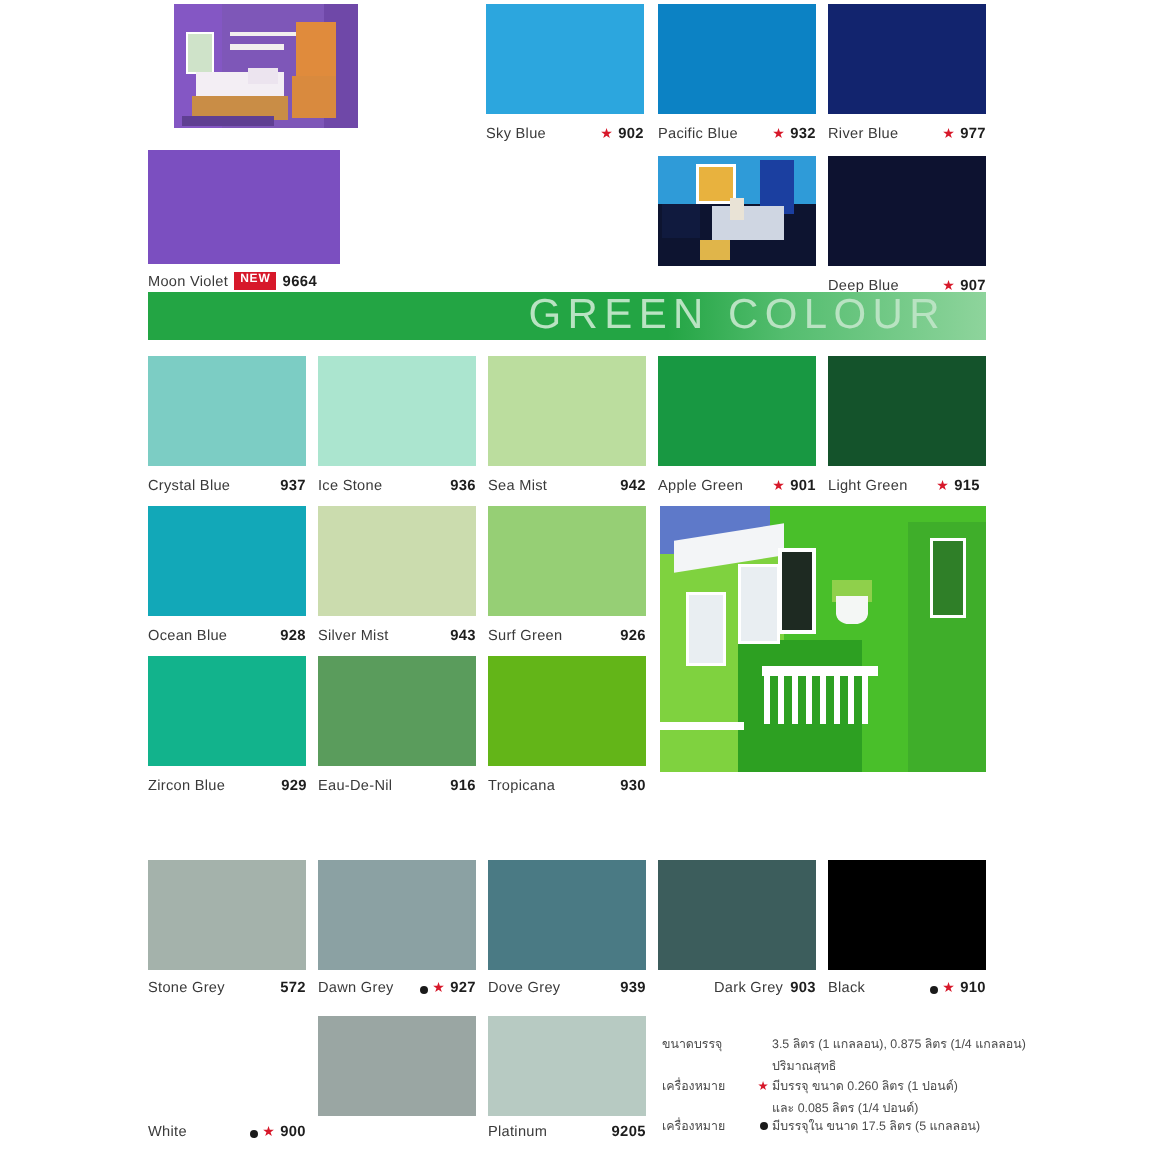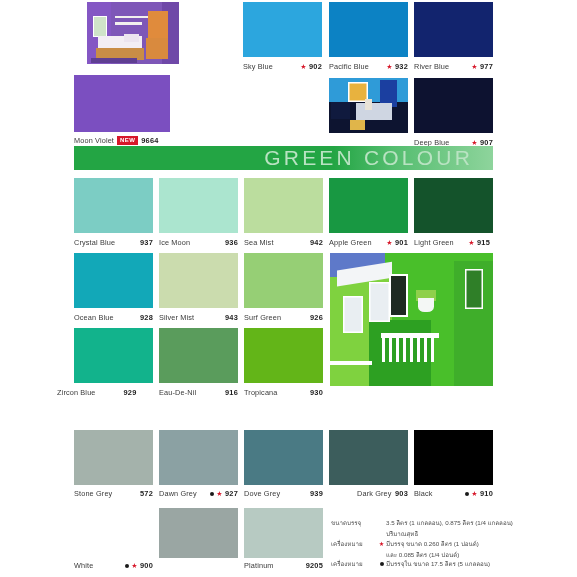--- a/index.html
+++ b/index.html
@@ -10,21 +10,21 @@
     overflow: hidden;
   }
   .page { position: relative; width: 577px; height: 577px; background:#fff; }
 
   
   .sw { position: absolute; }
   .sw .chip { width: 100%; height: 100%; }
 
   .cap {
     position: absolute;
-    display: flex; align-items: center;
+    display: flex; align-items: flex-end;
     font-size: 7.3px; color: #3a3a3a;
     letter-spacing: .15px; white-space: nowrap;
   }
   .cap .nm { flex: 0 0 auto; }
   .cap .sp { flex: 1 1 auto; }
   .cap .marks { display: flex; align-items: center; gap: 2px; margin-right: 2.5px; }
   .cap .code { font-weight: bold; color: #1d1d1d; font-size: 7.4px; letter-spacing: .2px; }
 
   .star { color: #d7182a; font-size: 7px; line-height: 1; }
   .dot  { width: 4px; height: 4px; border-radius: 50%; background: #1a1a1a; display:inline-block; }
@@ -197,21 +197,21 @@
   <div class="cap" style="left:74px; top:238px; width:79px;">
     <span class="nm">Crystal Blue</span>
     <span class="sp"></span>
     <span class="code">937</span>
   </div>
 
   <div class="sw" style="left:159px; top:178px; width:79px; height:55px;">
     <div class="chip" style="background:#abe5cf"></div>
   </div>
   <div class="cap" style="left:159px; top:238px; width:79px;">
-    <span class="nm">Ice Moon</span>
+    <span class="nm">Ice Stone</span>
     <span class="sp"></span>
     <span class="code">936</span>
   </div>
 
   <div class="sw" style="left:244px; top:178px; width:79px; height:55px;">
     <div class="chip" style="background:#bbdd9e"></div>
   </div>
   <div class="cap" style="left:244px; top:238px; width:79px;">
     <span class="nm">Sea Mist</span>
     <span class="sp"></span>
@@ -282,21 +282,21 @@
     <div class="plant"></div>
       <div class="pot"></div>
     <div class="rail"></div>
       <div class="balu"></div>
       <div class="ledge"></div>
   </div>
 
   <div class="sw" style="left:74px; top:328px; width:79px; height:55px;">
     <div class="chip" style="background:#12b38c"></div>
   </div>
-  <div class="cap" style="left:57px; top:388px; width:79px;gap:14px;">
+  <div class="cap" style="left:74px; top:388px; width:79px;gap:14px;">
     <span class="nm">Zircon Blue</span>
     <span class="sp"></span>
     <span class="code">929</span>
   </div>
 
   <div class="sw" style="left:159px; top:328px; width:79px; height:55px;">
     <div class="chip" style="background:#5a9c5c"></div>
   </div>
   <div class="cap" style="left:159px; top:388px; width:79px;">
     <span class="nm">Eau-De-Nil</span>

